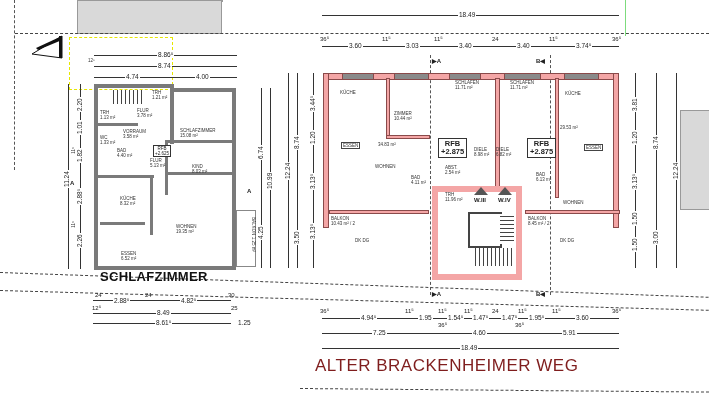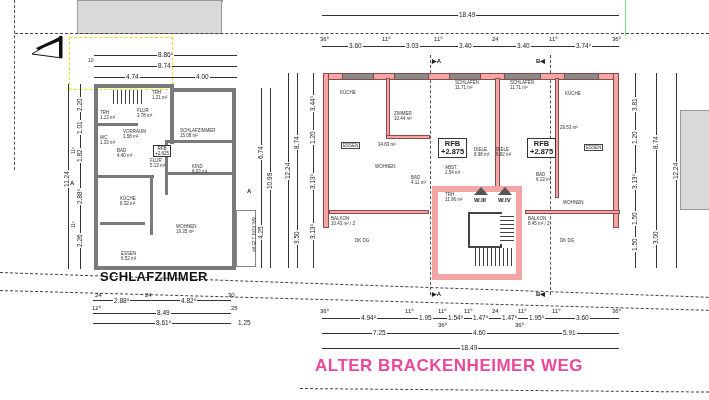--- a/index.html
+++ b/index.html
@@ -9,21 +9,21 @@
   .t6{position:absolute;font-size:6px;line-height:6px;white-space:nowrap;color:#222;}
   .dim{position:absolute;font-size:6.5px;line-height:7px;white-space:nowrap;color:#222;background:#fff;padding:0 1px;}
   .dimv{position:absolute;font-size:6.5px;line-height:7px;white-space:nowrap;color:#222;background:#fff;padding:0 1px;transform:rotate(-90deg);transform-origin:left top;}
   .hline{position:absolute;height:0;border-top:1px solid #333;}
   .vline{position:absolute;width:0;border-left:1px solid #333;}
   .wall{position:absolute;background:#7a7a7a;}
   .pwall{position:absolute;background:#f4a6a6;border:1px solid #8a4a4a;box-sizing:border-box;}
   .rfb{position:absolute;border:1px solid #333;background:#fff;font-weight:bold;font-size:7.5px;line-height:8px;text-align:center;padding:1px 2px;}
   .rfb-small{position:absolute;border:1px solid #333;background:#fff;font-size:4.5px;line-height:5px;text-align:center;padding:0 1px;}
   .title{position:absolute;font-weight:bold;font-size:13px;letter-spacing:0.3px;color:#111;}
-  .street{position:absolute;font-weight:bold;font-size:17px;letter-spacing:0.5px;color:#ec4899;}
+  .street{position:absolute;font-weight:normal;font-size:17px;letter-spacing:0.5px;color:#7f1d1d;}
   .grey{position:absolute;background:#d9d9d9;border:1px solid #999;}
   .dash{position:absolute;height:0;border-top:1px dashed #444;}
   .vdash{position:absolute;width:0;border-left:1px dashed #555;}
   .stairs{position:absolute;background:repeating-linear-gradient(90deg,#fff 0 3px,#444 3px 4px);}
   .stairsv{position:absolute;background:repeating-linear-gradient(0deg,#fff 0 3px,#444 3px 4px);}
   .marker{position:absolute;font-size:6px;font-weight:bold;}
 </style>
 </head>
 <body>
 

